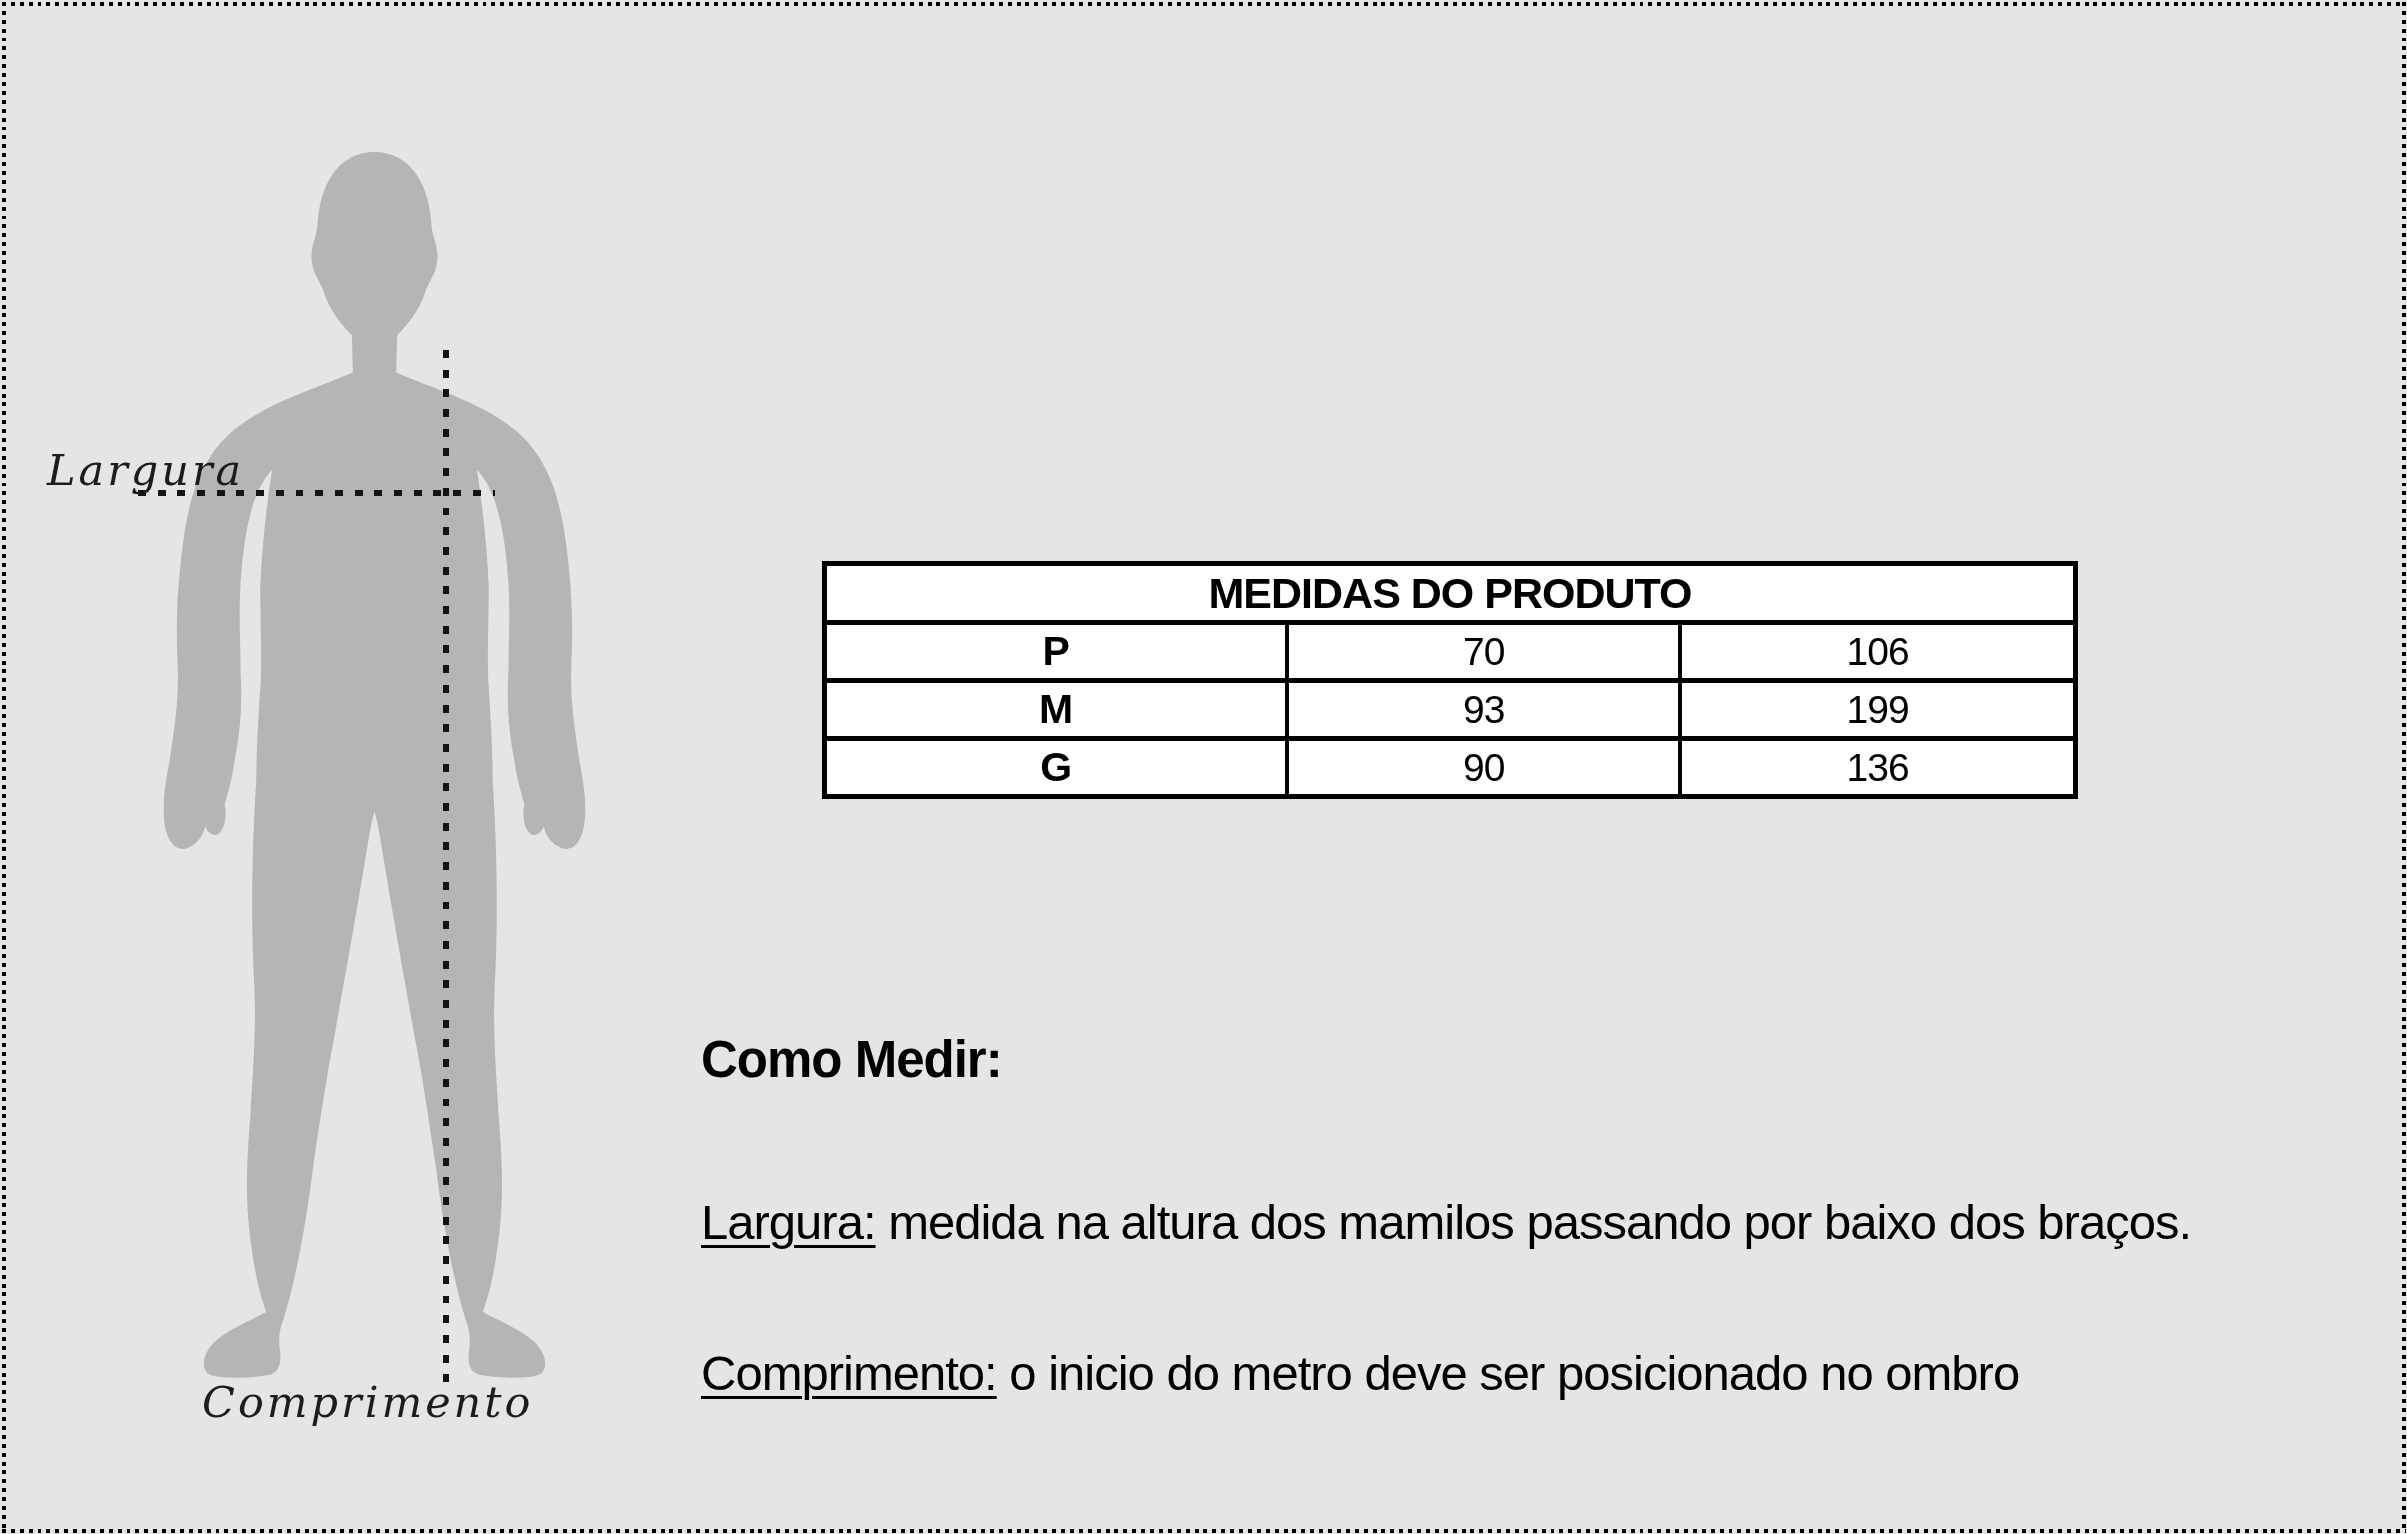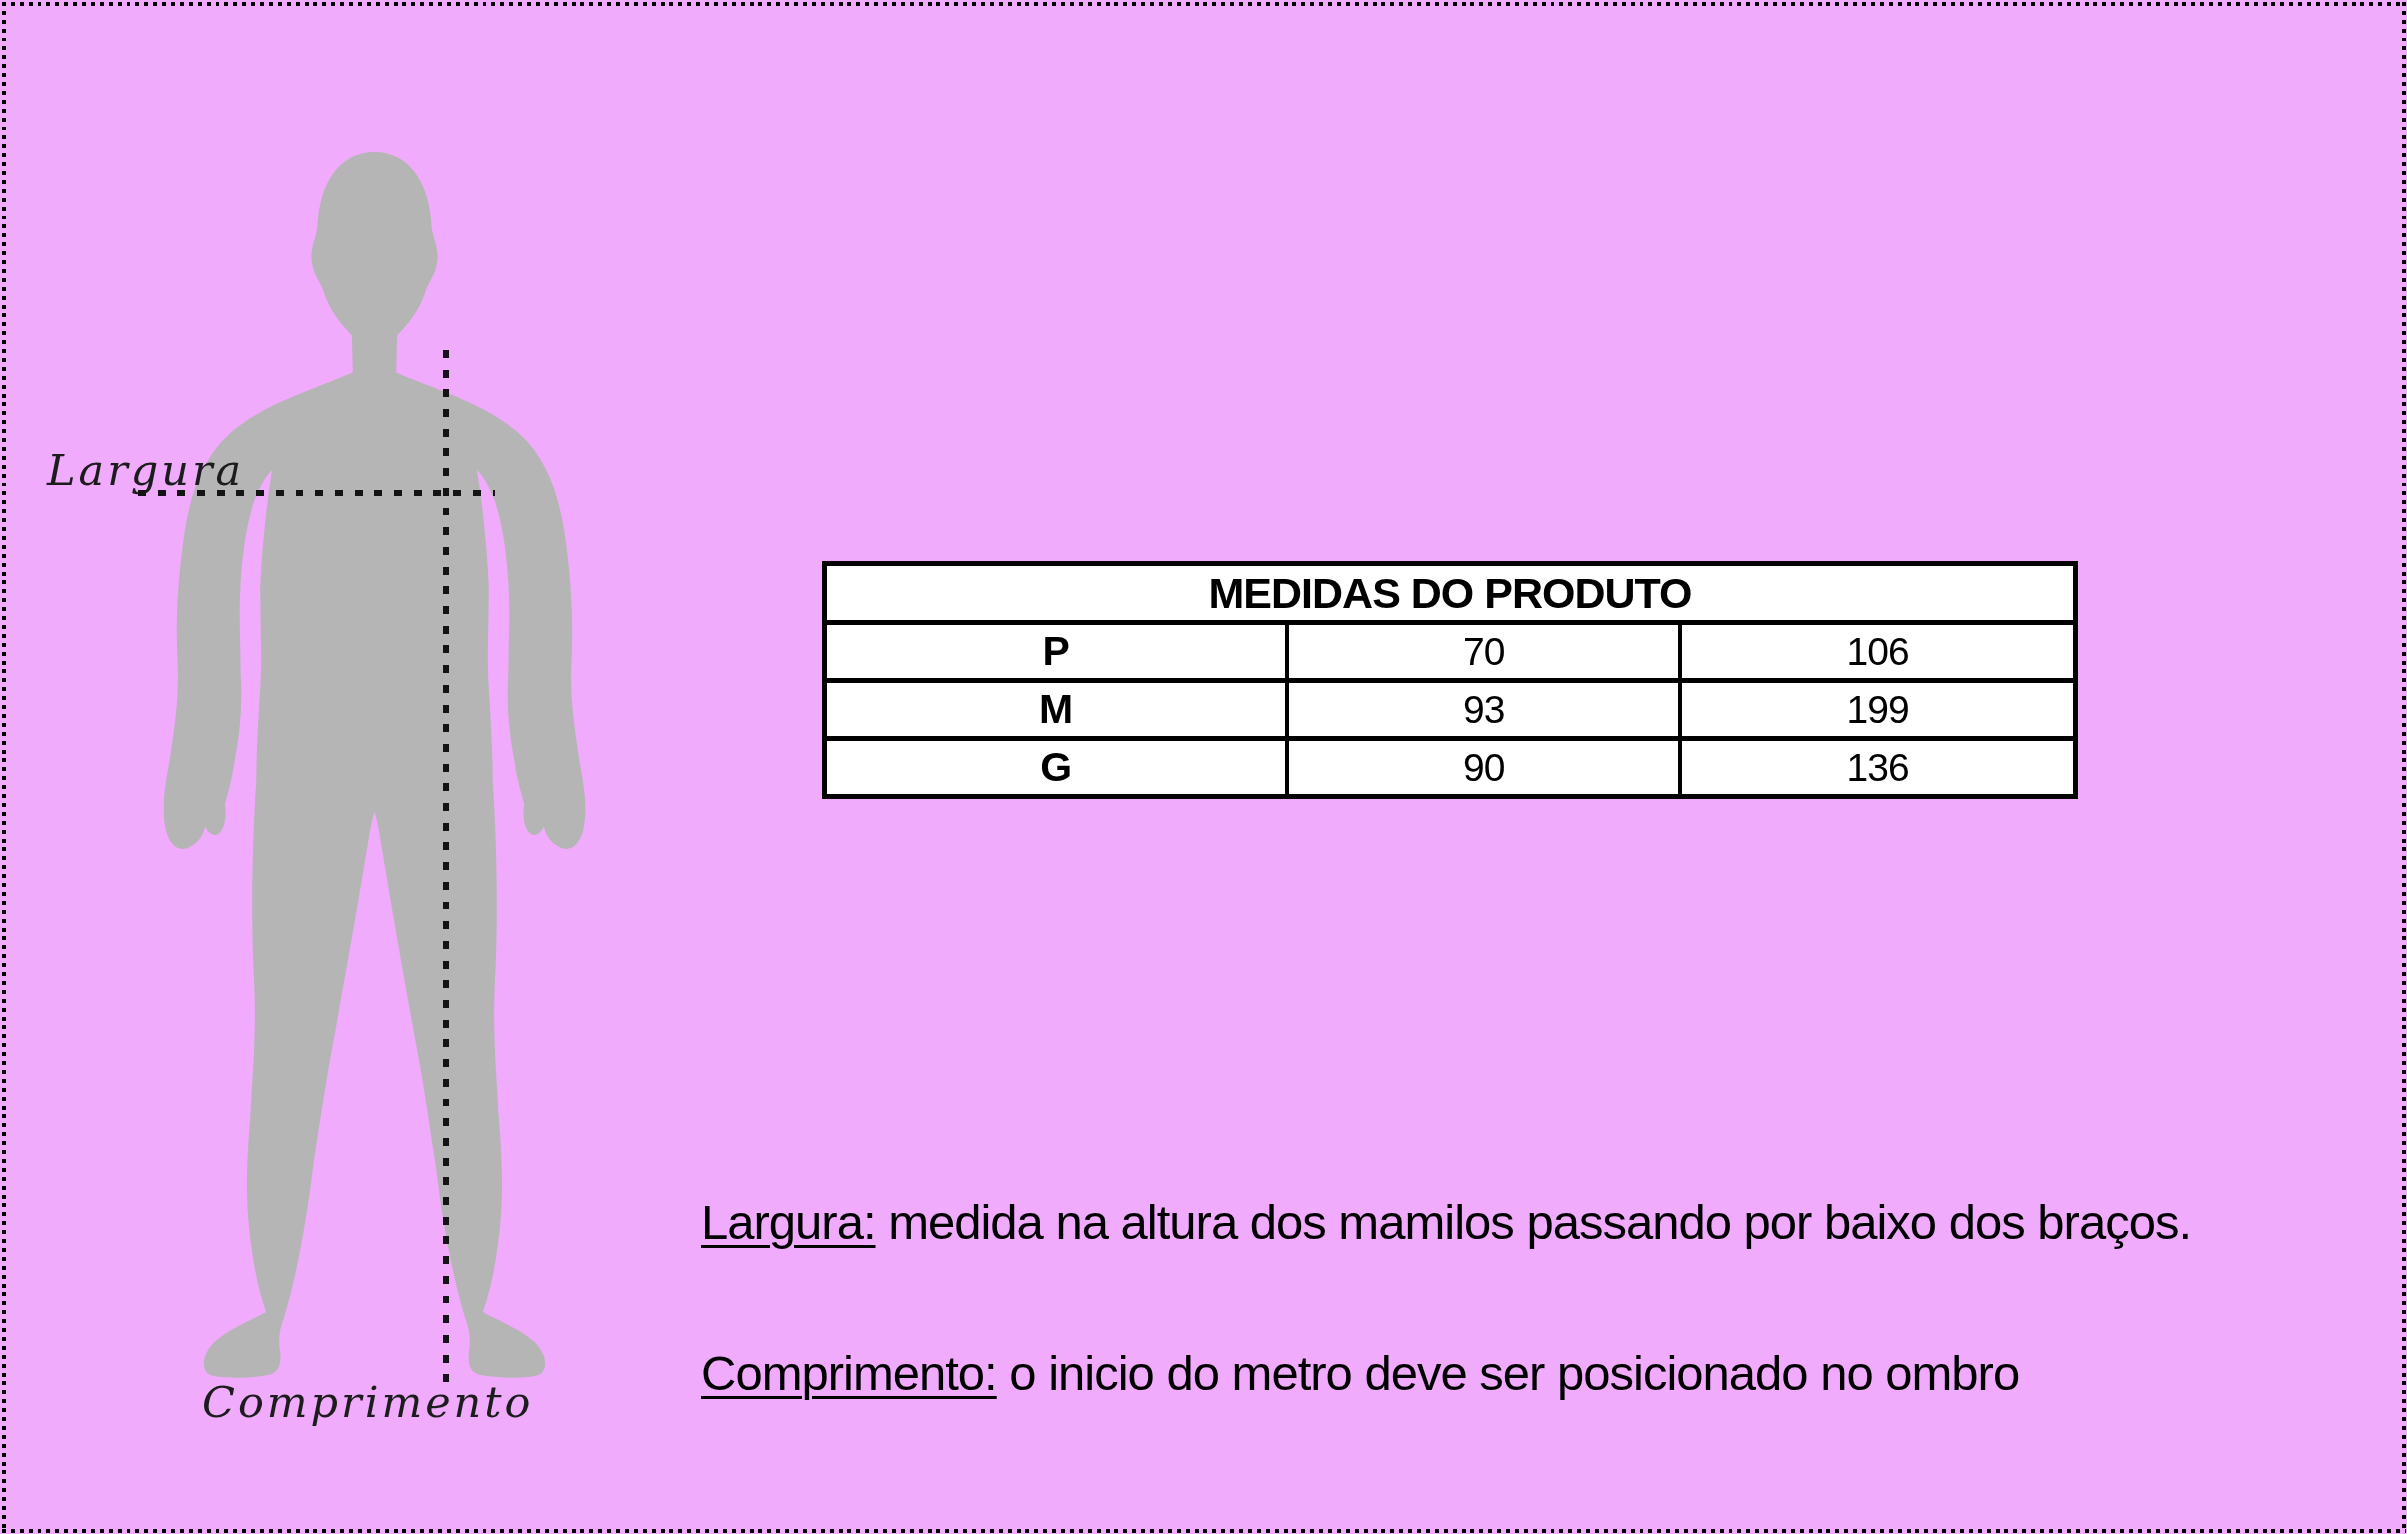--- a/index.html
+++ b/index.html
@@ -1,19 +1,19 @@
 <!DOCTYPE html>
 <html><head>
 <meta charset="utf-8">
 <style>
   html,body{margin:0;padding:0;background:#ffffff;}
   .page{
     position:relative;
     width:2408px;height:1535px;
-    background:#f0abfc;
+    background:#e5e5e5;
     overflow:hidden;
     font-family:"Liberation Sans", sans-serif;
     color:#000;
   }
   
   .bdr{position:absolute;}
   .bdr.h{left:2px;right:2px;height:3.9px;background:repeating-linear-gradient(to right,#000 0 3.9px,transparent 3.9px 8.9px);}
   .bdr.v{top:2px;bottom:2px;width:3.9px;background:repeating-linear-gradient(to bottom,#000 0 3.9px,transparent 3.9px 8.9px);}
   .bdr.top{top:2px;} .bdr.bottom{bottom:2px;}
   .bdr.left{left:2px;} .bdr.right{right:2px;}
@@ -170,19 +170,20 @@
       <tr>
         <td class="t-size">G</td>
         <td class="t-num">90</td>
         <td class="t-num">136</td>
       </tr>
     </tbody>
       </table>
   </div>
 
 
+  <div class="howto-heading">Como Medir:</div>
 
   <p class="howto-line howto-line-1"><span class="u">Largura:</span><span> medida na altura dos mamilos passando por baixo dos braços.</span></p>
 
   <p class="howto-line howto-line-2"><span class="u">Comprimento:</span><span> o inicio do metro deve ser posicionado no ombro</span></p>
 
 </div>
 
 
 </body></html>

